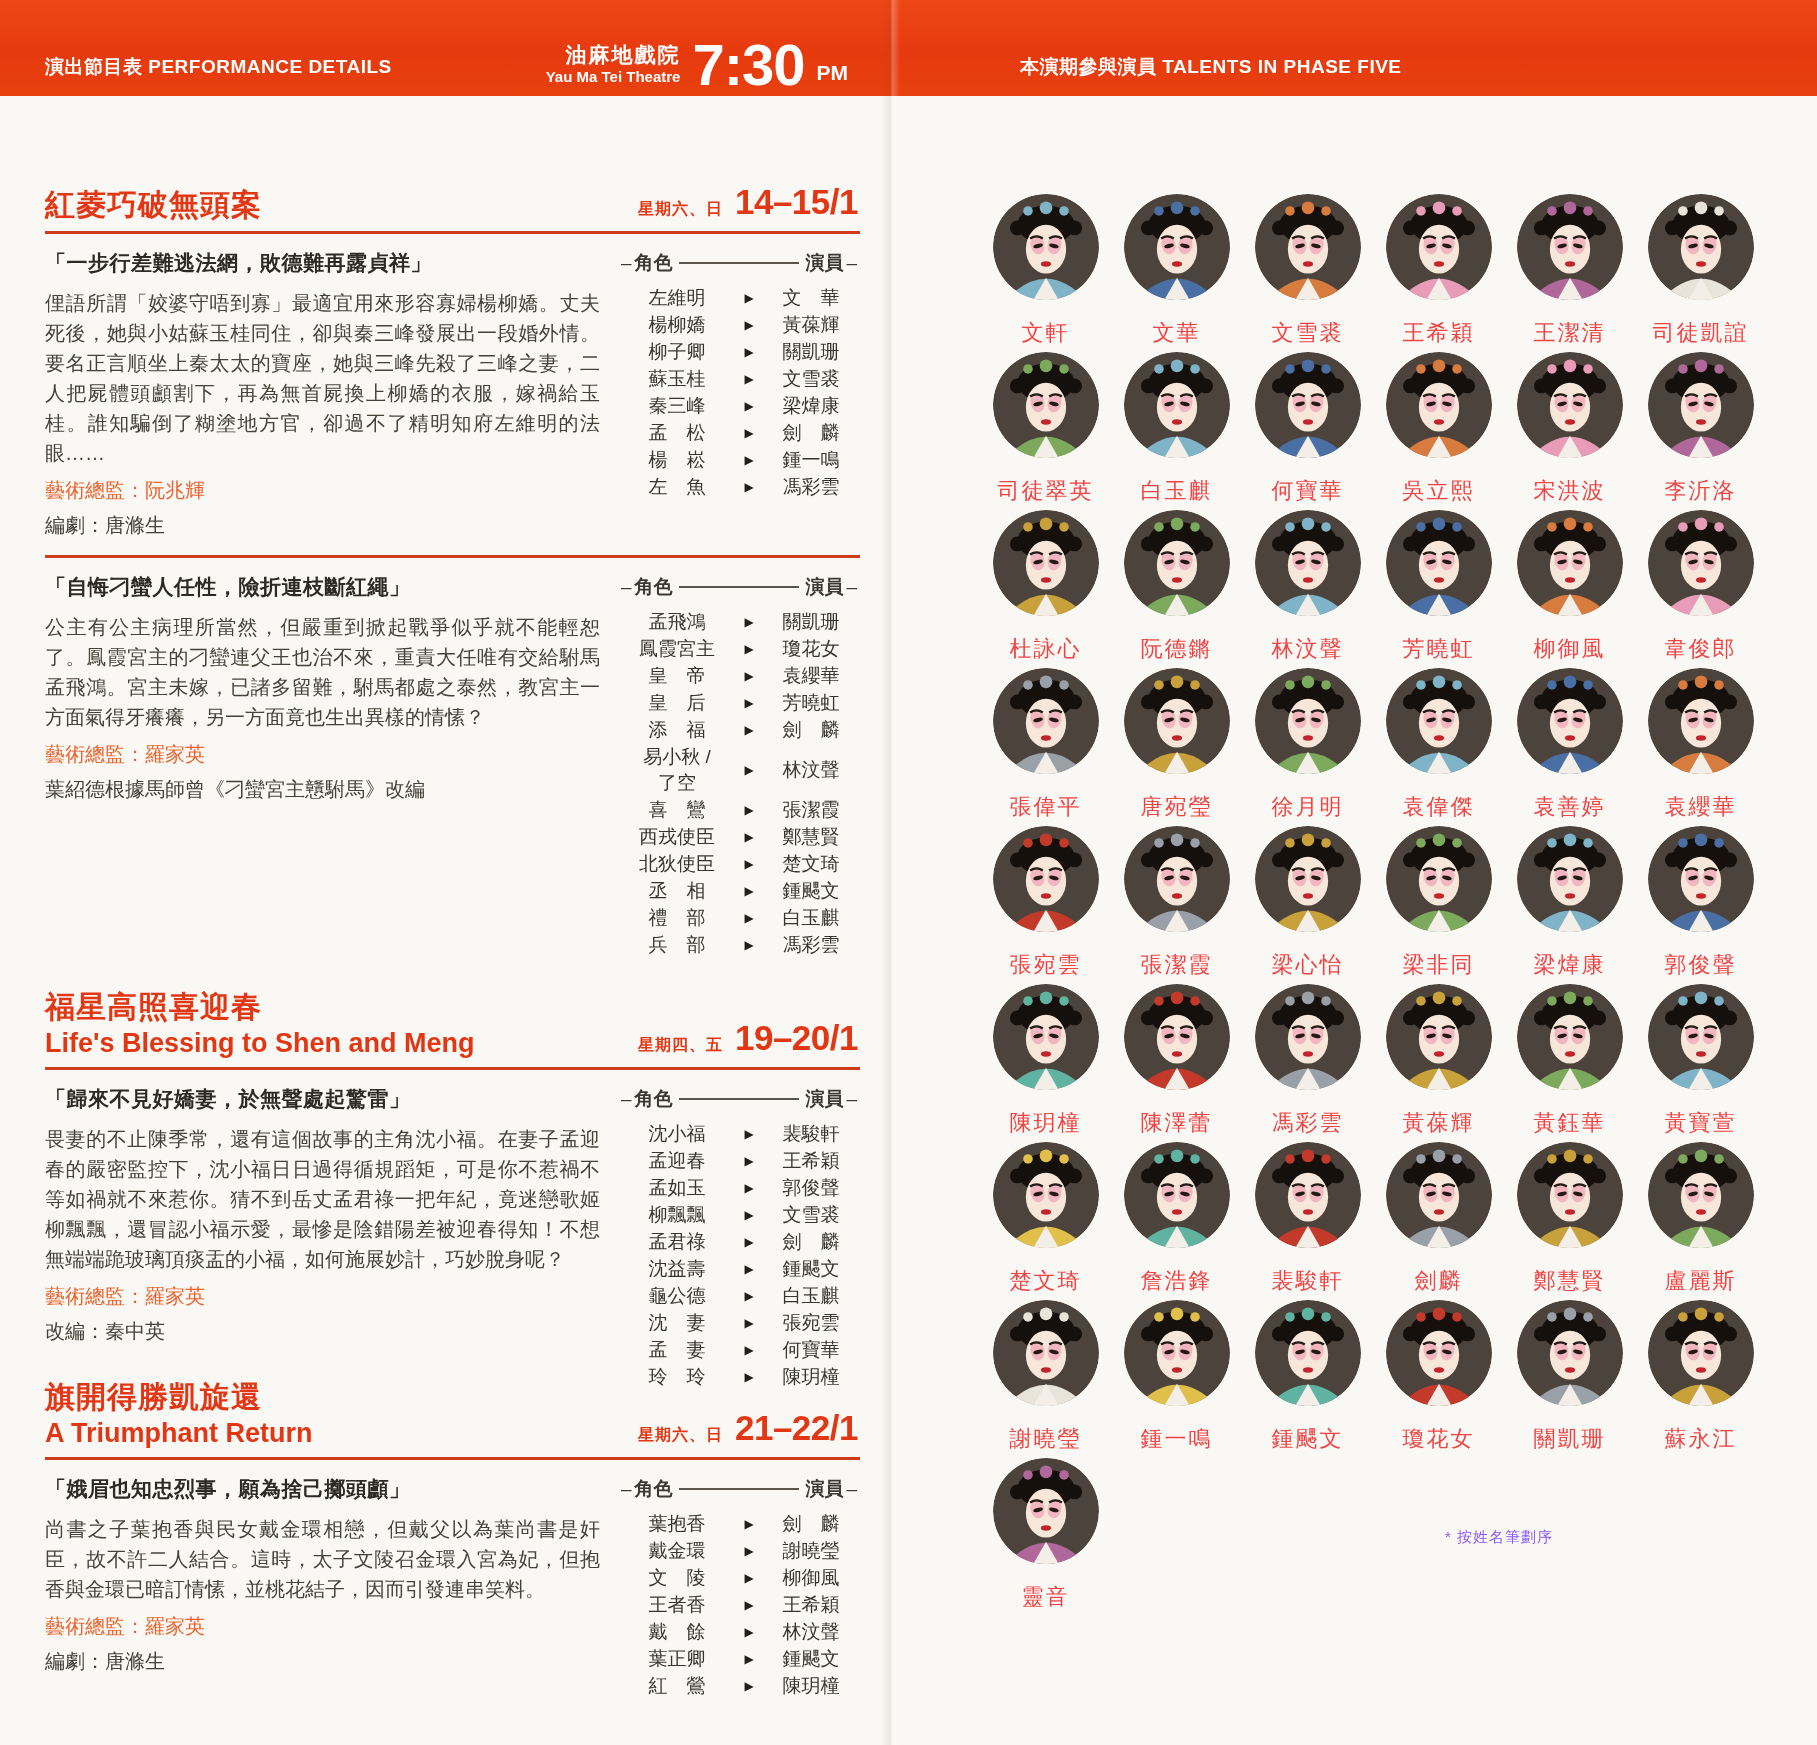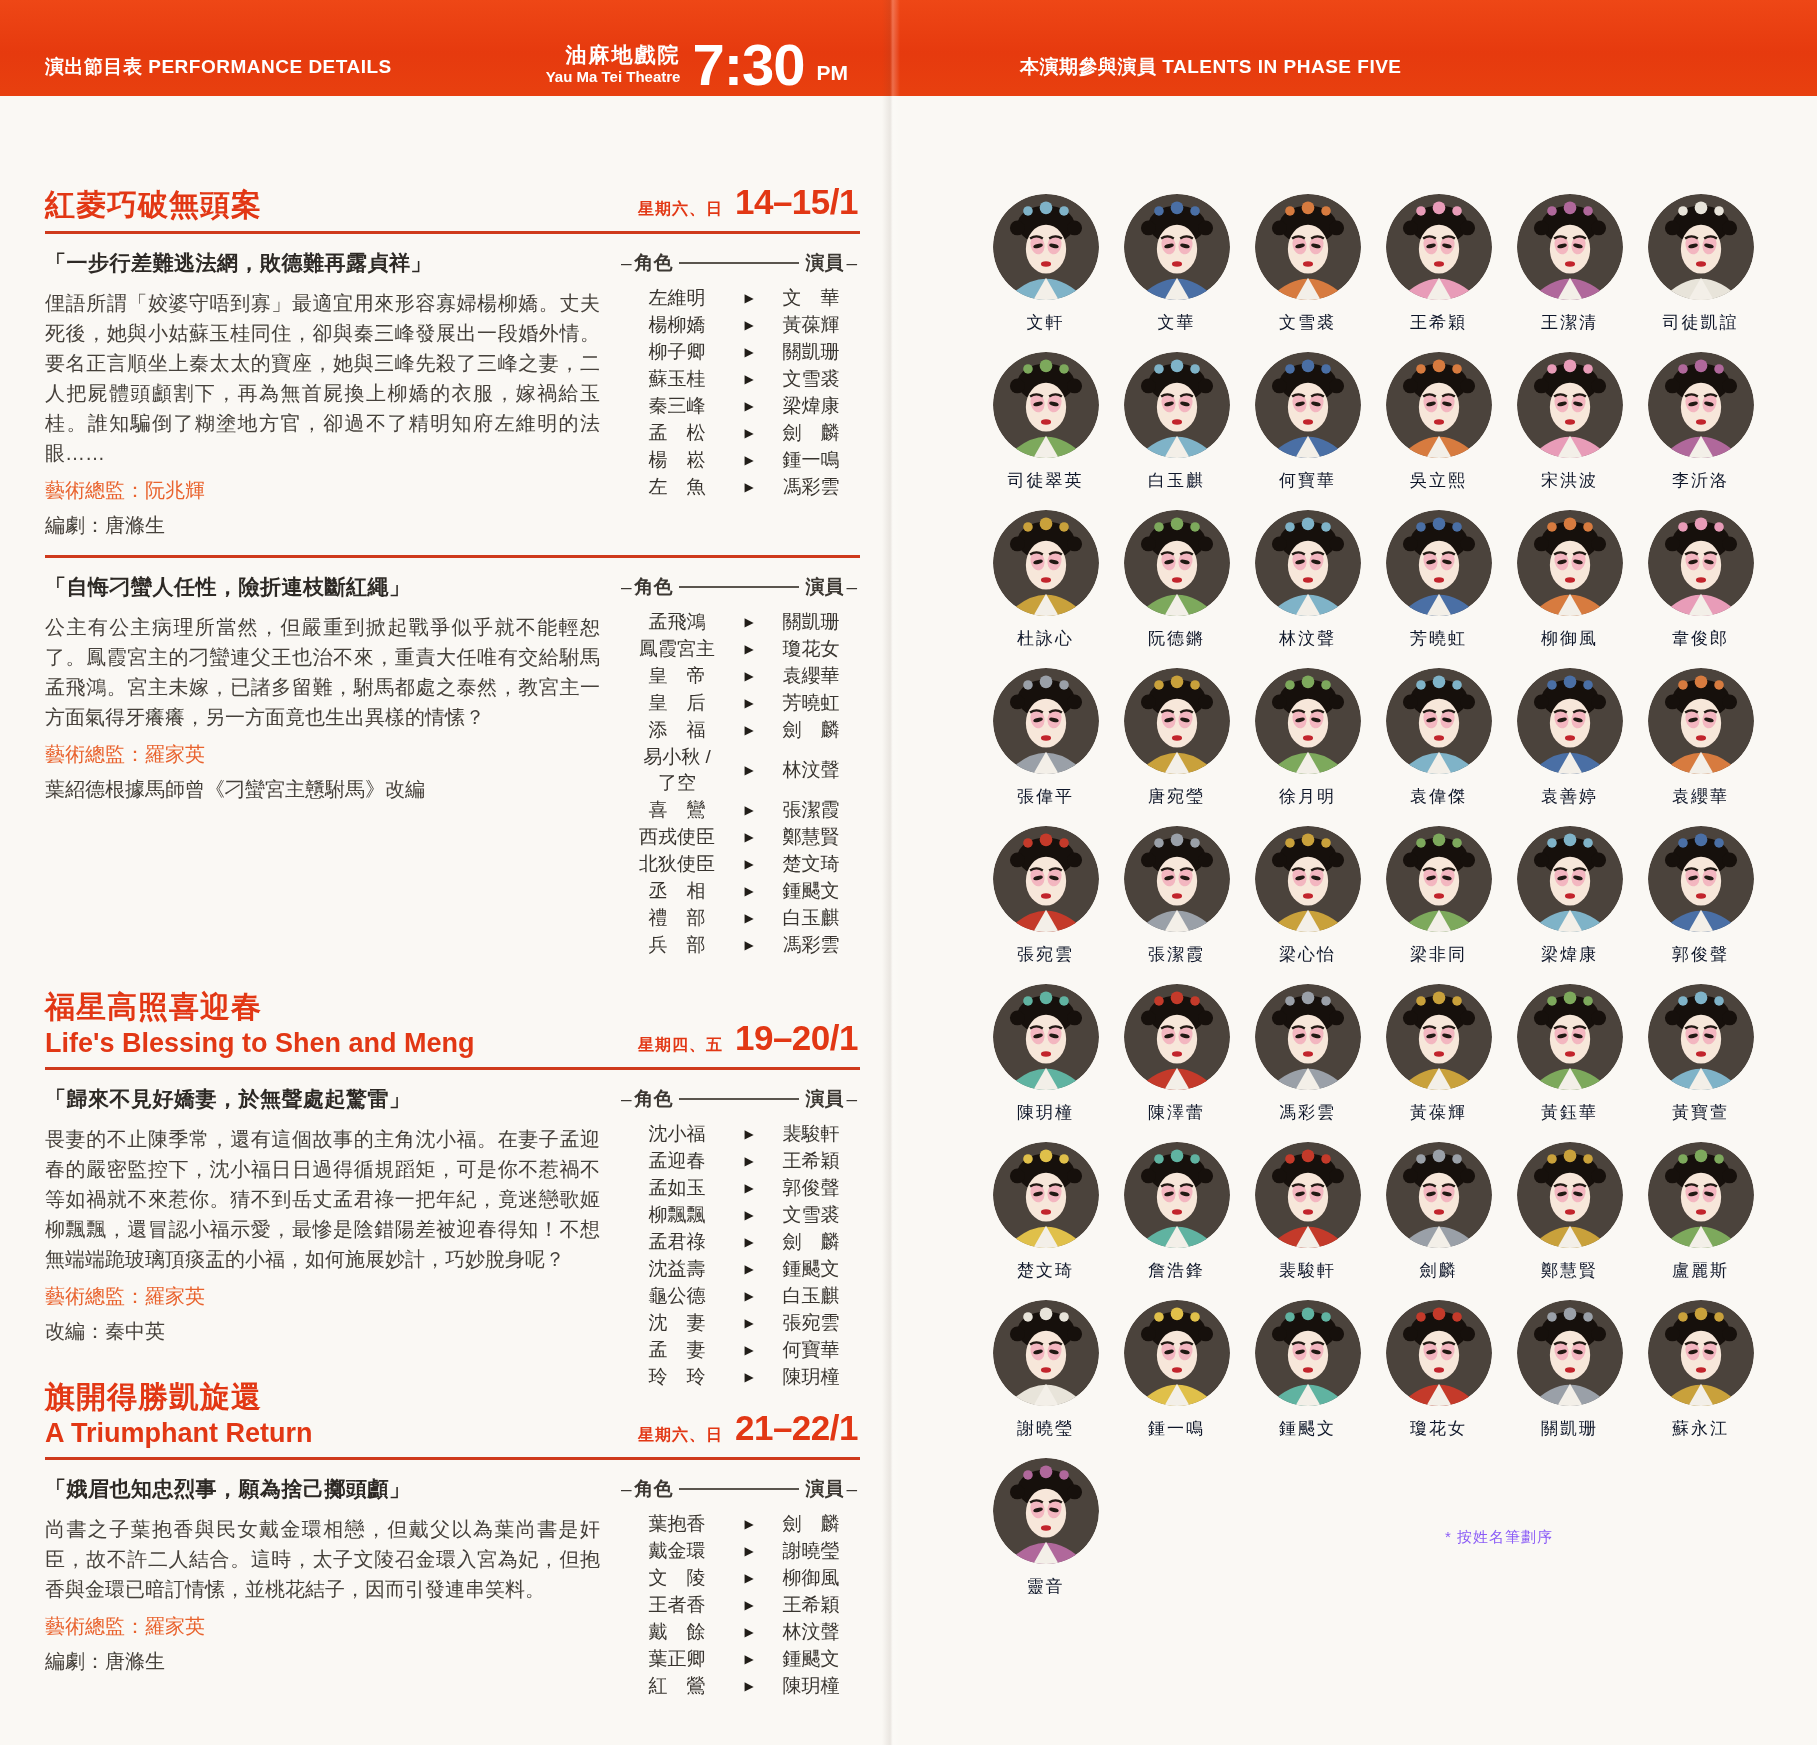--- a/index.html
+++ b/index.html
@@ -62,21 +62,21 @@
   .role{text-align:center;white-space:pre-line;}
   .arrow{text-align:center;font-size:12px;color:#211d18;}
   .actor{text-align:center;}
   
   .talents-grid{
     position:absolute;left:980px;top:194px;
     display:grid;grid-template-columns:repeat(6,131px);
   }
   .talent{width:131px;height:158px;display:flex;flex-direction:column;align-items:center;}
   .portrait{width:106px;height:106px;border-radius:50%;display:block;}
-  .talent-name{margin-top:11px;font-size:17px;color:#0f172a;letter-spacing:2px;white-space:nowrap;}
+  .talent-name{margin-top:18px;font-size:22px;color:#ef4444;letter-spacing:2px;white-space:nowrap;}
   .footnote{
     position:absolute;left:1445px;top:1528px;
     font-size:15px;color:#8b5cf6;letter-spacing:1px;white-space:nowrap;
   }
 </style>
 </head>
 <body>
 
 <div class="sheet">
 

